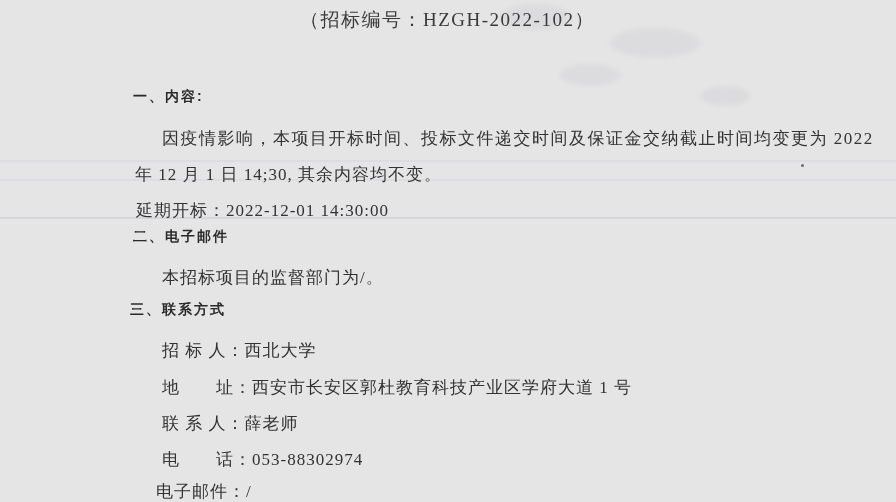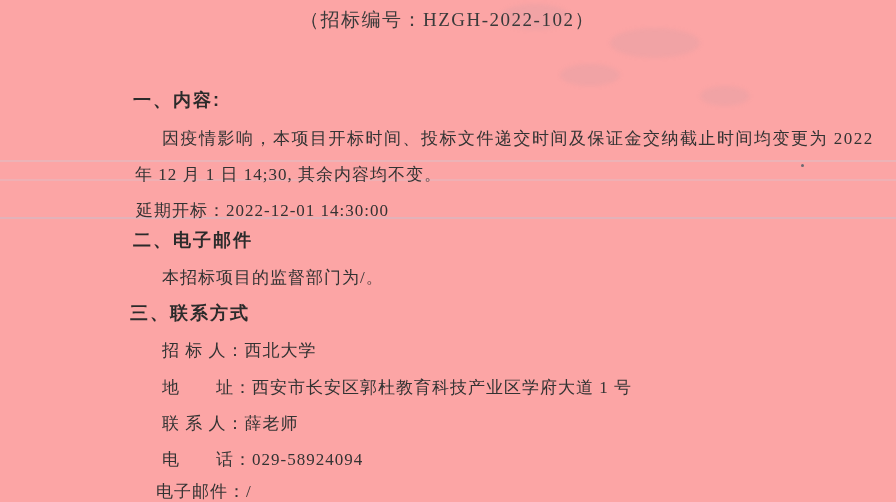--- a/index.html
+++ b/index.html
@@ -1,35 +1,35 @@
 <!DOCTYPE html>
 <html><head>
 <meta charset="utf-8">
 <style>
   html, body { margin: 0; padding: 0; background: #ffffff; }
   .page {
     position: relative;
     width: 896px;
     height: 502px;
-    background: #fca5a5;
+    background: #e5e5e5;
     overflow: hidden;
     font-family: "Liberation Serif", "DejaVu Serif", serif;
     color: #333333;
   }
   .line {
     position: absolute;
     white-space: nowrap;
     font-size: 17px;
     letter-spacing: 1px;
     color: #333333;
   }
   .heading {
     font-family: "Liberation Sans", "DejaVu Sans", sans-serif;
     font-weight: 700;
-    font-size: 18px;
+    font-size: 14px;
     letter-spacing: 2px;
     color: #2b2b2b;
   }
   .tender-no {
     font-size: 19px;
     letter-spacing: 1.5px;
     color: #3a3a3a;
   }
   .para1 { letter-spacing: 1.5px; }
   .contact-label { display: inline-block; }
@@ -131,20 +131,20 @@
 
   <div class="line" style="left:162px; top:376px;">
     <span class="contact-label">地　　址：</span><span class="contact-value">西安市长安区郭杜教育科技产业区学府大道 1 号</span>
   </div>
 
   <div class="line" style="left:162px; top:412px;">
     <span class="contact-label">联 系 人：</span><span class="contact-value">薛老师</span>
   </div>
 
   <div class="line" style="left:162px; top:448px;">
-    <span class="contact-label">电　　话：</span><span class="contact-value">029-58924094</span>
+    <span class="contact-label">电　　话：</span><span class="contact-value">053-88302974</span>
   </div>
 
   <div class="line" style="left:156px; top:480px;">
     <span class="contact-label">电子邮件：</span><span class="contact-value">/</span>
   </div>
 
 </div>
 
 </body></html>

